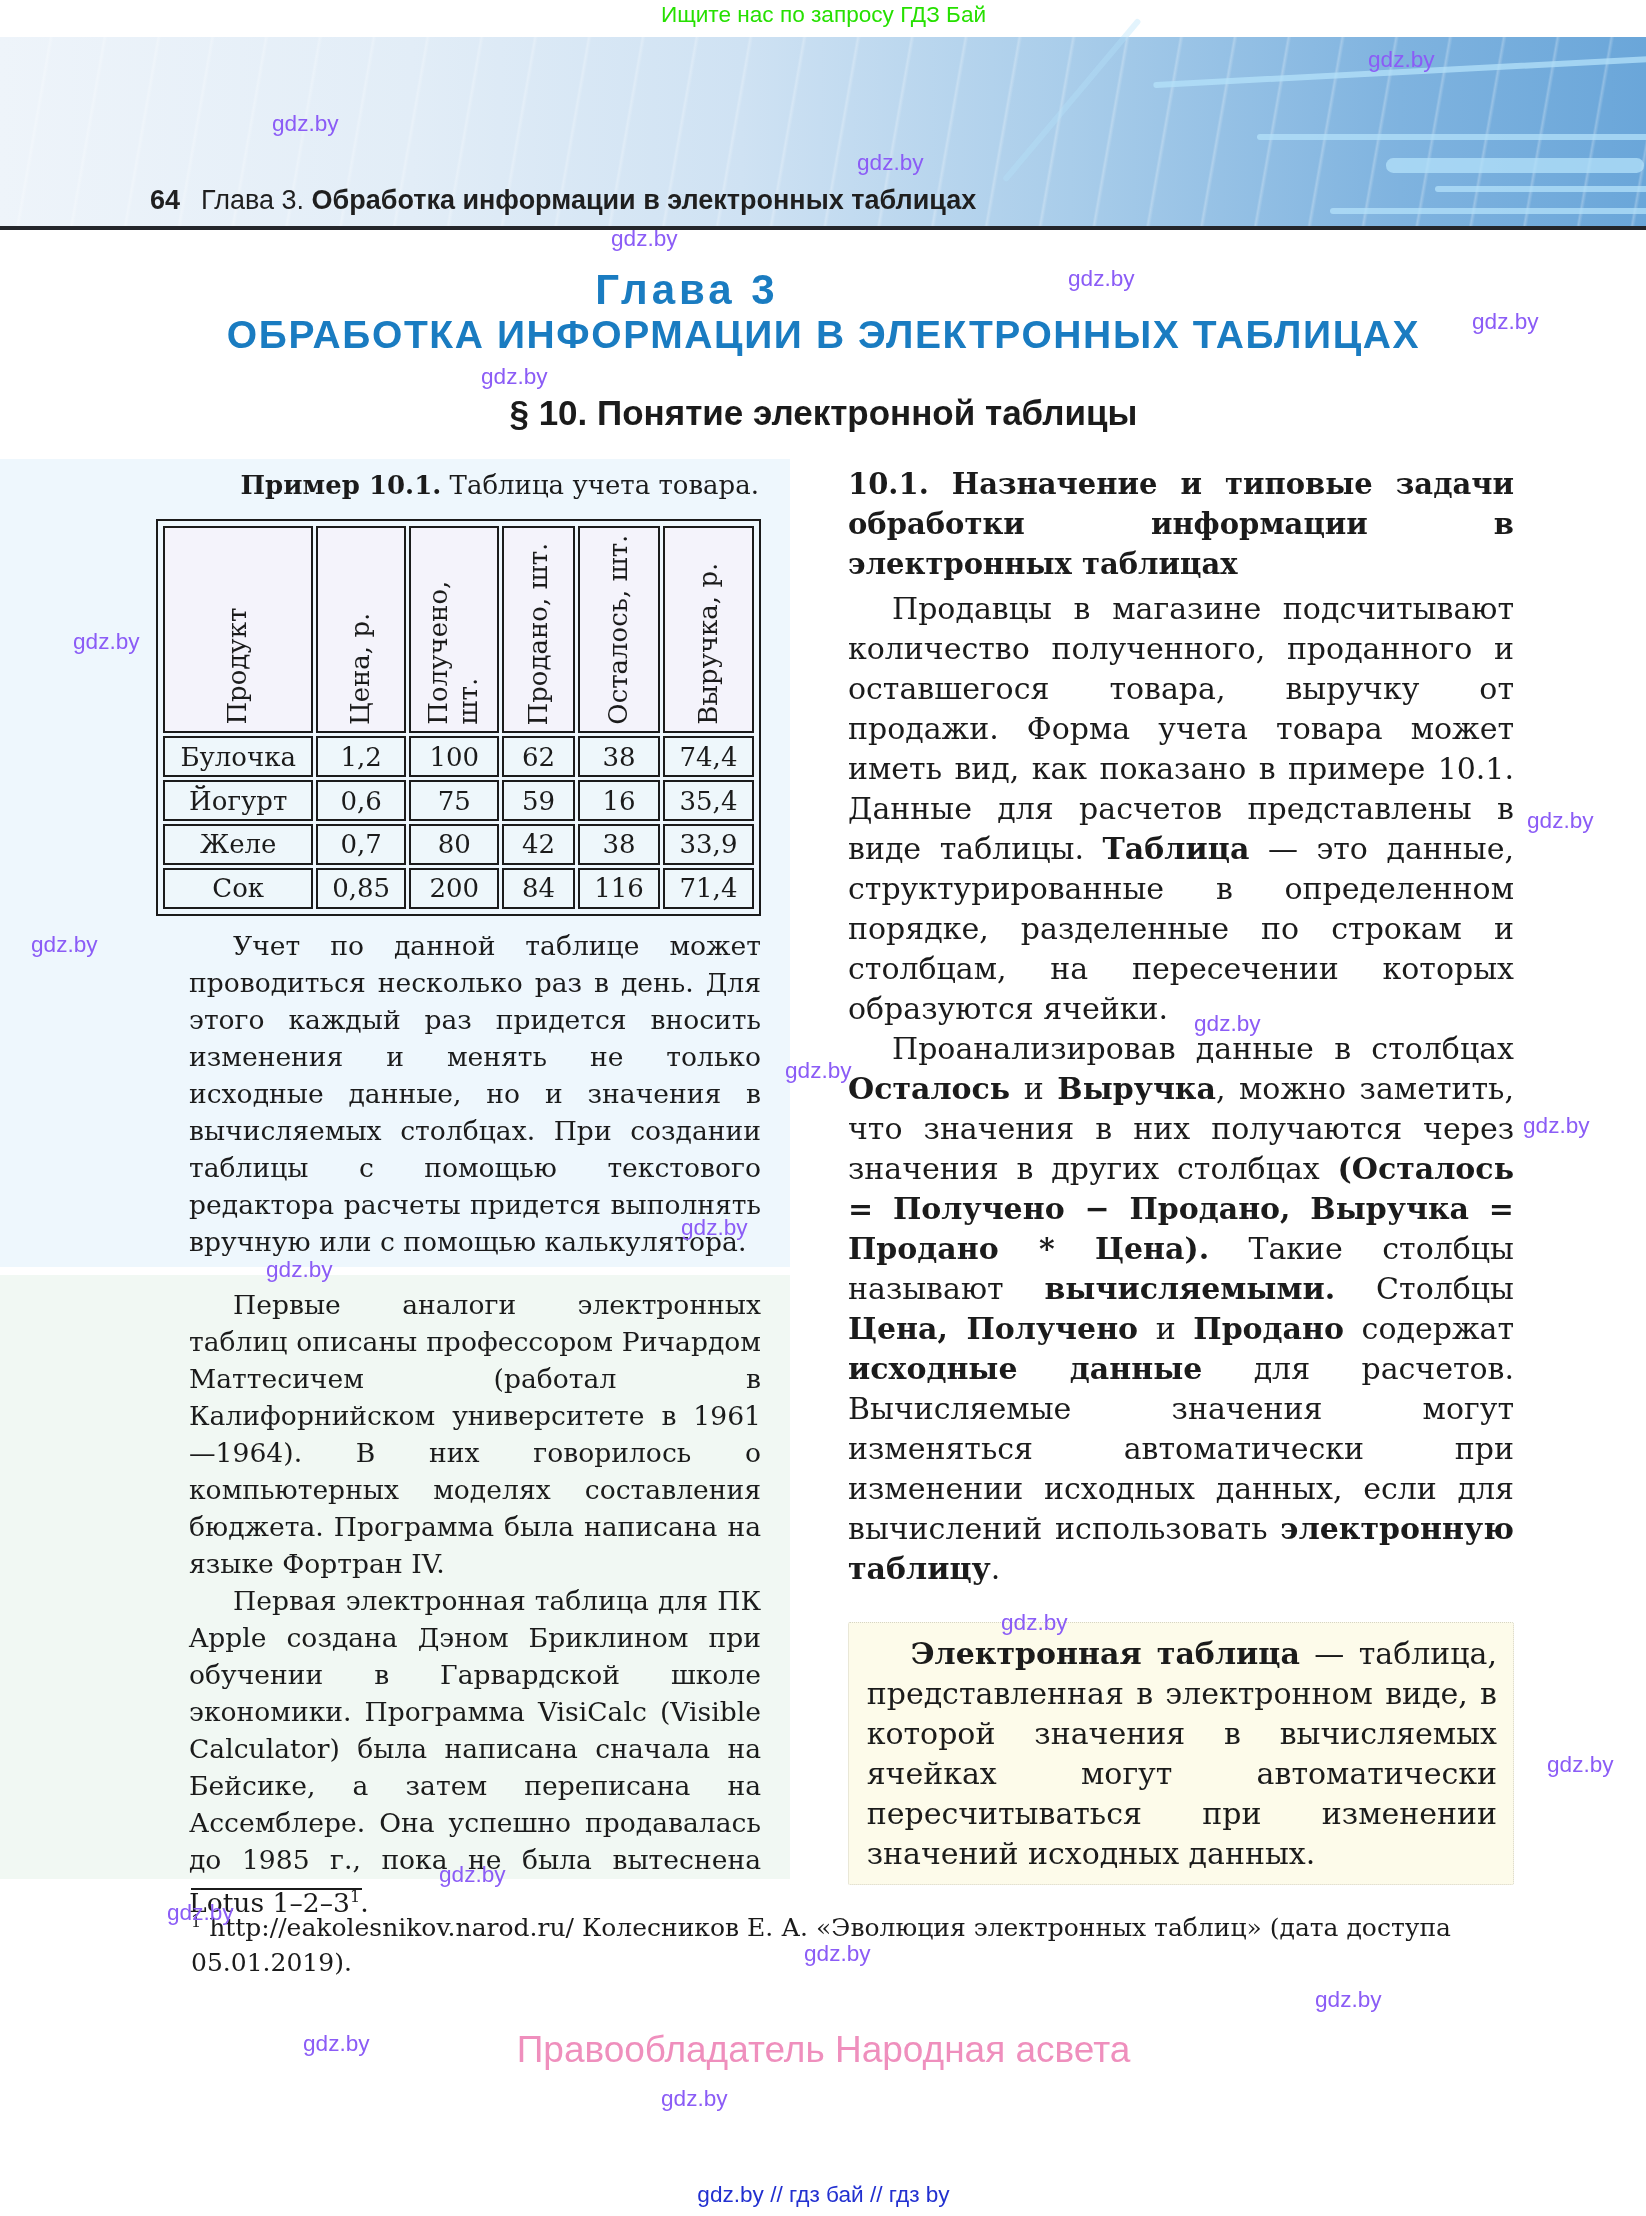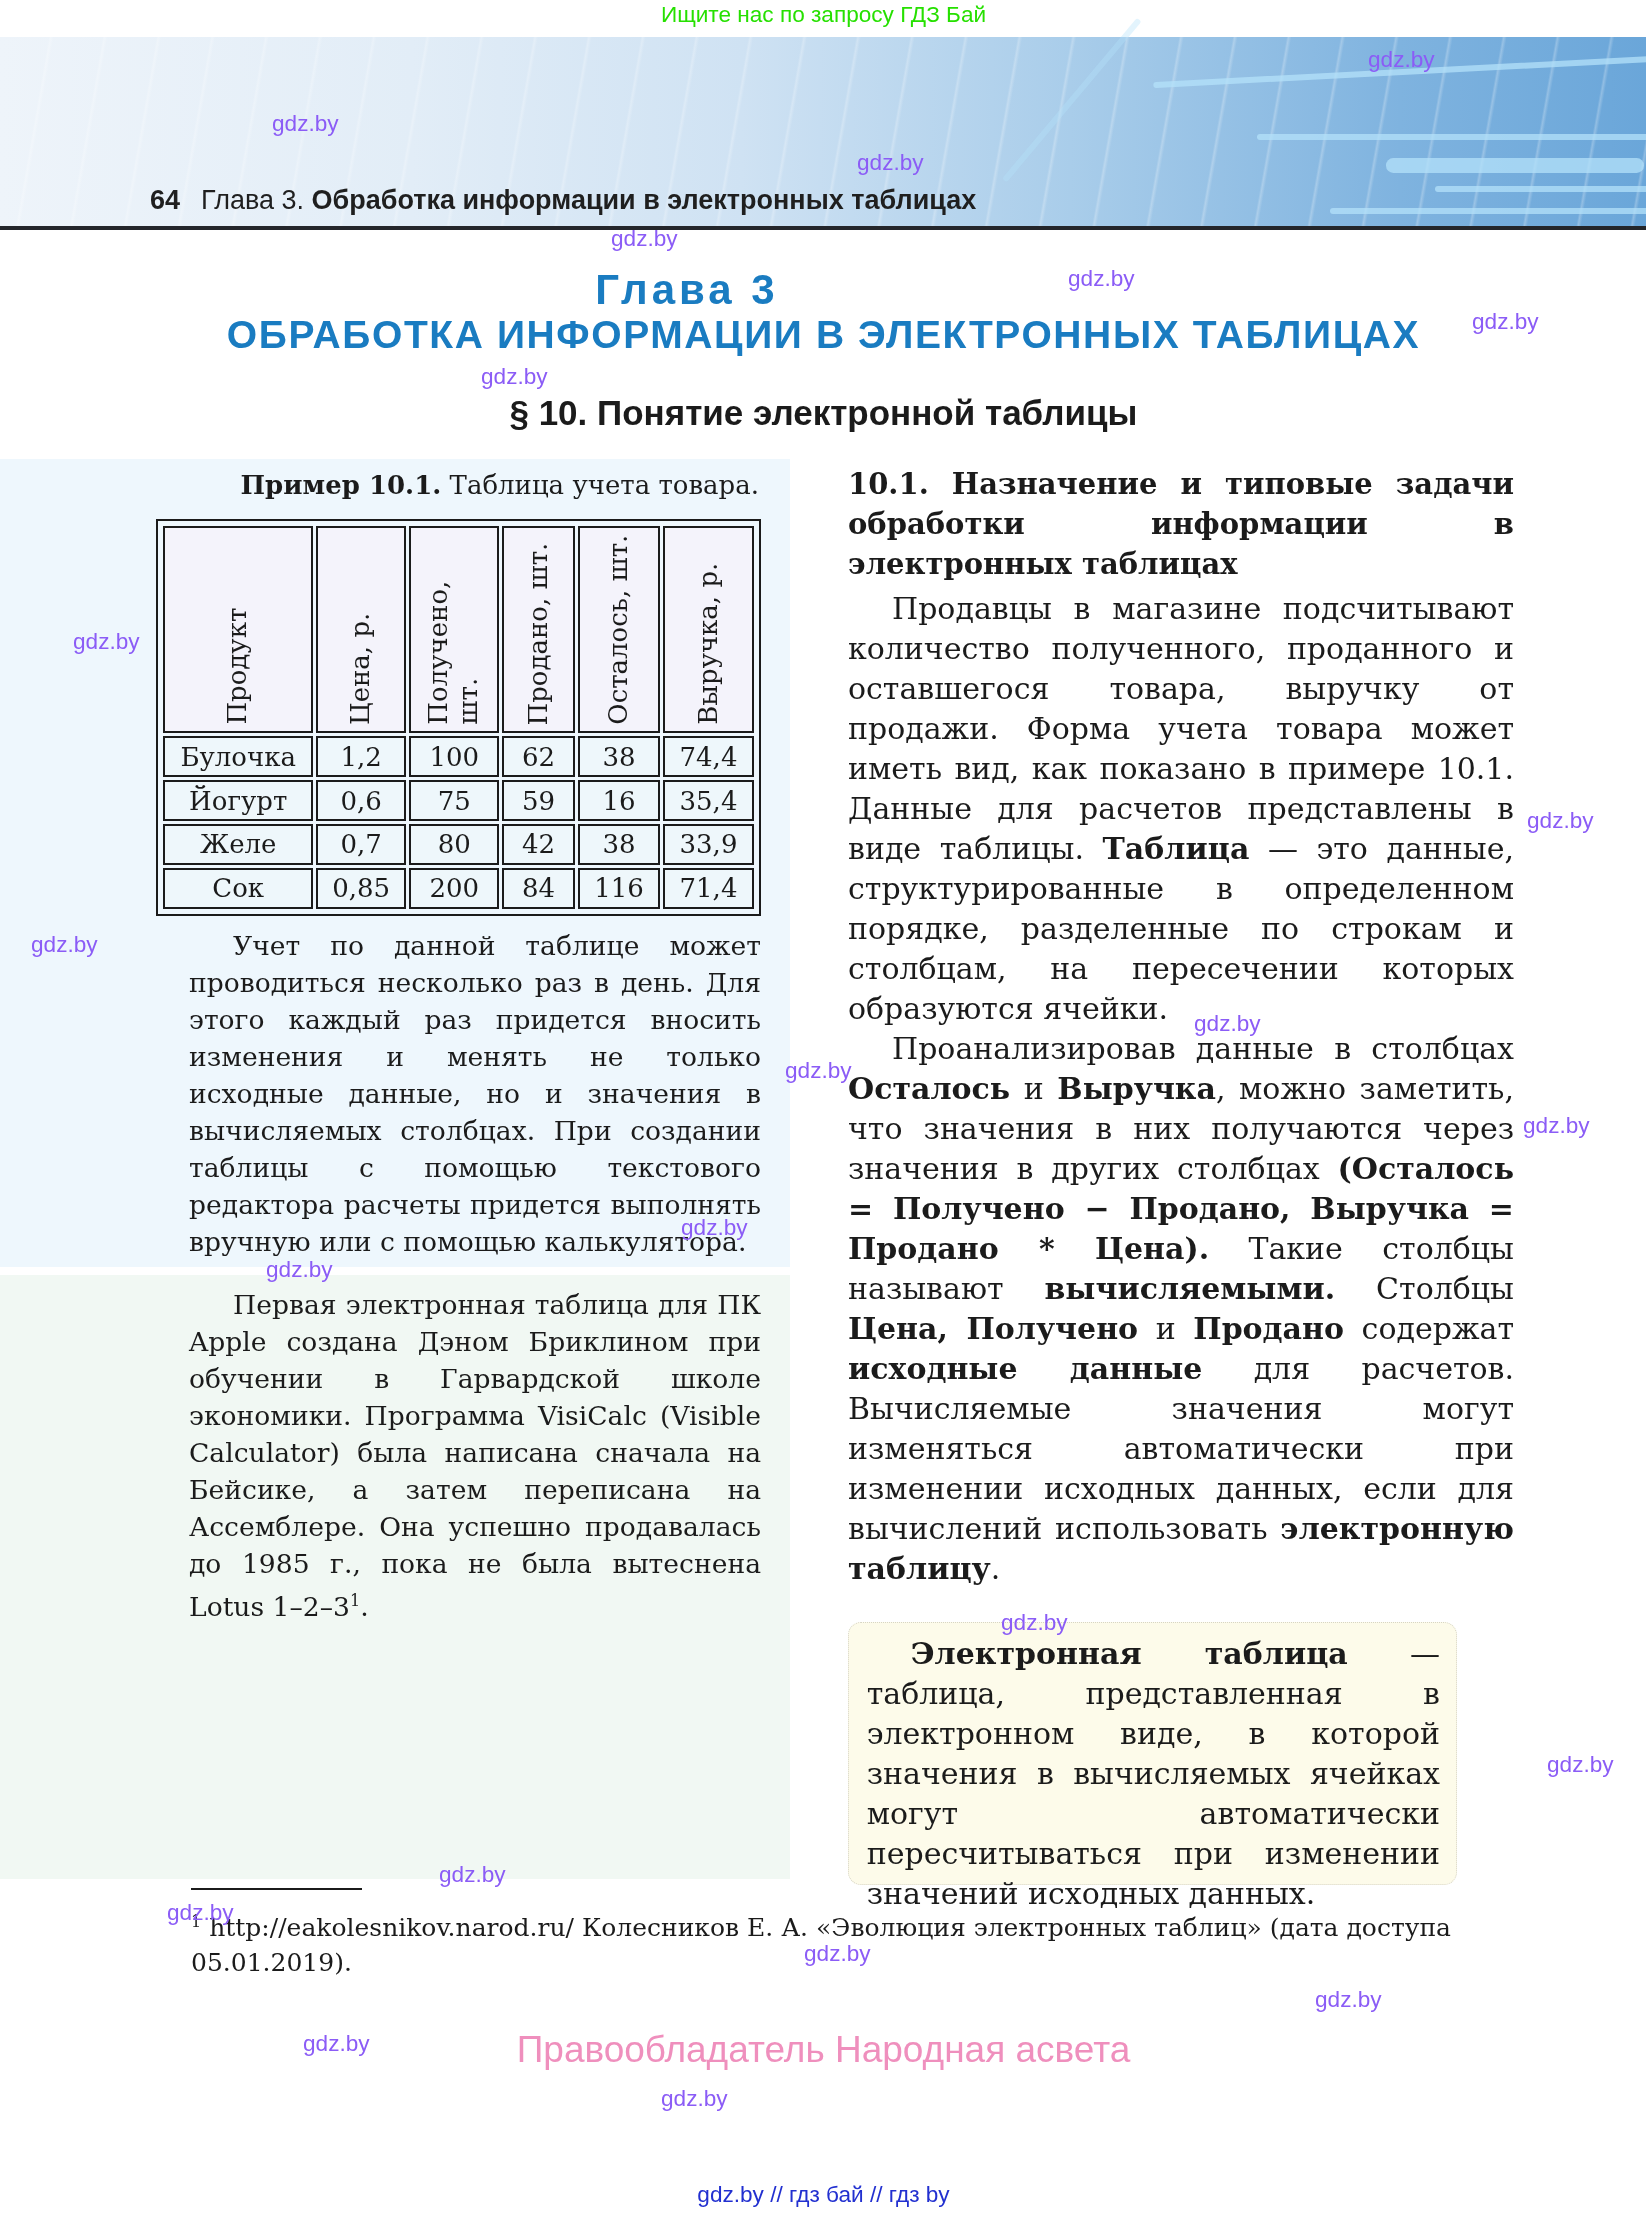--- a/index.html
+++ b/index.html
@@ -53,22 +53,22 @@
   .col-right-text { left: 848px; width: 666px; font-size: 30px; line-height: 40px; text-align: justify; }
   p { margin: 0; }
   .indent { text-indent: 44px; }
   b { font-weight: bold; }
 
   #footnote-rule { left: 191px; top: 1888px; width: 171px; height: 2.4px; background: #1b1b1b; }
   #footnote { left: 191px; top: 1904px; width: 1322px; font-size: 25px; line-height: 35px; }
   #footnote sup { font-size: 16px; }
 
   #definition-box {
-    left: 848px; top: 1622px; width: 609px; height: 263px;
-    background: #fdfbea; border: 1.6px dotted #d6d4c4; border-radius: 13px; box-sizing: border-box;
+    left: 848px; top: 1622px; width: 666px; height: 263px;
+    background: #fdfbea; border: 1.6px dotted #d6d4c4; border-radius: 2px; box-sizing: border-box;
     padding: 11.3px 16px 0 17.7px; font-size: 30px; line-height: 40px; text-align: justify;
   }
 
   #copyright { left: 0; top: 2029px; width: 1647px; text-align: center; color: #ef8fbd; font-size: 37px; }
   #bottom-links { left: 0; top: 2182px; width: 1647px; text-align: center; color: #2230d0; font-size: 22.6px; }
 
   .wm { position: absolute; font-family: "Liberation Sans", "DejaVu Sans", sans-serif; font-size: 22.6px; color: #8b5cf6; }
 </style>
 </head>
 <body>
@@ -172,20 +172,21 @@
       </tr>
     </tbody>
   </table>
 </div>
 
 <div class="abs col-left-text" style="top:927px;">
   <p class="indent">Учет по данной таблице может проводиться несколько раз в день. Для этого каждый раз придется вносить изменения и менять не только исходные данные, но и значения в вычисляемых столбцах. При создании таблицы с помощью текстового редактора расчеты придется выполнять вручную или с помощью калькулятора.</p>
 </div>
 
 <div class="abs col-left-text" style="top:1286px;">
+  <p class="indent">Первые аналоги электронных таблиц описаны профессором Ричардом Маттесичем (работал в Калифорнийском университете в 1961—1964). В них говорилось о компьютерных моделях составления бюджета. Программа была написана на языке Фортран IV.</p>
   <p class="indent"><span>Первая электронная таблица для ПК Apple создана Дэном Бриклином при обучении в Гарвардской школе экономики. Программа VisiCalc (Visible Calculator) была написана сначала на Бейсике, а затем переписана на Ассемблере. Она успешно продавалась до 1985 г., пока не была вытеснена Lotus 1–2–3</span><sup style="font-size:16px">1</sup><span>.</span></p>
 </div>
 
 <div class="abs col-right-text" style="top:464px;">
   <p style="font-weight:bold;font-size:29px;line-height:40px;margin-bottom:4.8px;">10.1. Назначение и типовые задачи обработки информации в электронных таблицах</p>
   <p class="indent"><span>Продавцы в магазине подсчитывают количество полученного, проданного и оставшегося товара, выручку от продажи. Форма учета товара может иметь вид, как показано в примере 10.1. Данные для расчетов представлены в виде таблицы. </span><b>Таблица</b><span> — это данные, структурированные в определенном порядке, разделенные по строкам и столбцам, на пересечении которых образуются ячейки.</span></p>
   <p class="indent"><span>Проанализировав данные в столбцах </span><b>Осталось</b><span> и </span><b>Выручка</b><span>, можно заметить, что значения в них получаются через значения в других столбцах </span><b>(Осталось = Получено − Продано, Выручка = Продано * Цена).</b><span> Такие столбцы называют </span><b>вычисляемыми.</b><span> Столбцы </span><b>Цена, Получено</b><span> и </span><b>Продано</b><span> содержат </span><b>исходные данные</b><span> для расчетов. Вычисляемые значения могут изменяться автоматически при изменении исходных данных, если для вычислений использовать </span><b>электронную таблицу</b><span>.</span></p>
 </div>
 
 <div id="definition-box" class="abs">

